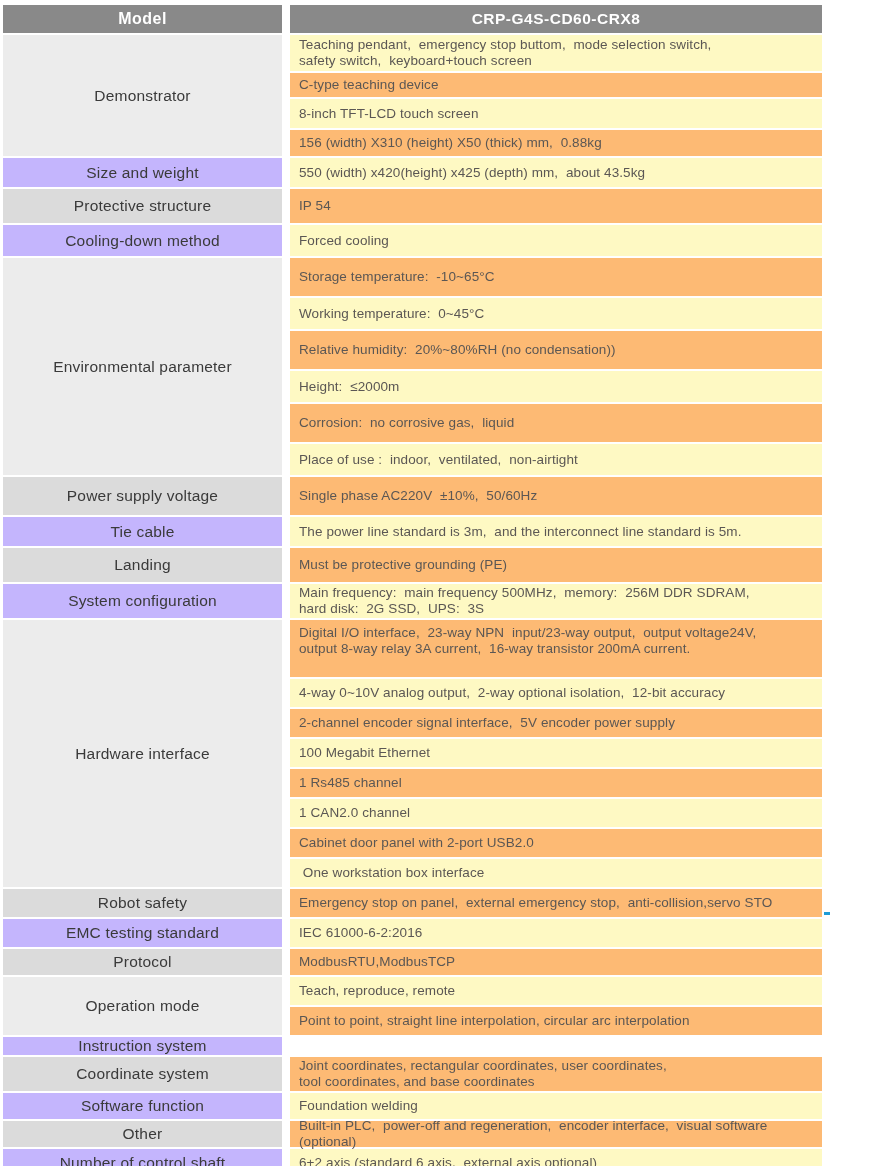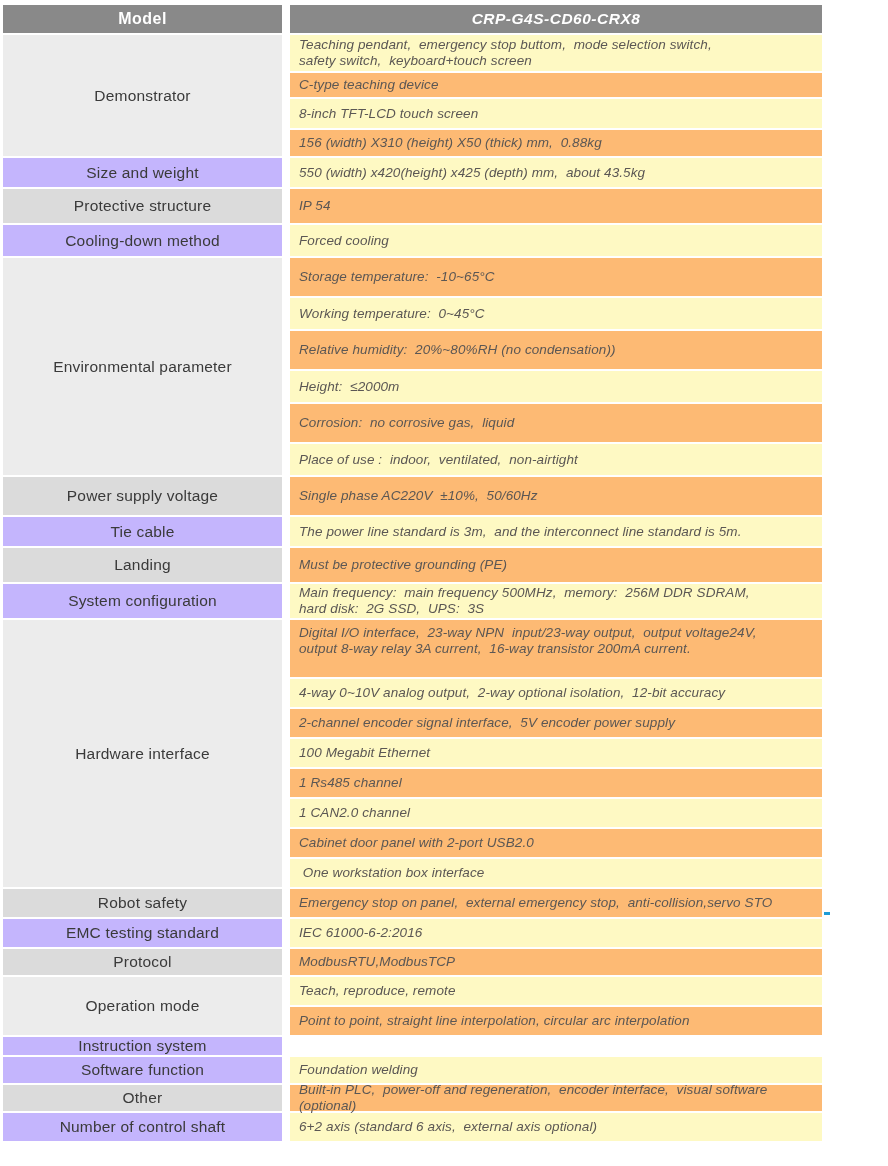--- a/index.html
+++ b/index.html
@@ -3,21 +3,21 @@
 <meta charset="utf-8">
 <style>
   html,body{margin:0;padding:0;background:#ffffff;}
   body{width:888px;height:1166px;position:relative;overflow:hidden;
        font-family:"Liberation Sans","DejaVu Sans",sans-serif;}
   .spec-table{position:absolute;left:3px;top:5px;width:819px;}
   .trow{display:flex;margin-bottom:2px;}
   .lcell{width:279px;flex:none;display:flex;align-items:center;justify-content:center;
          text-align:center;font-size:15.5px;color:#3a3a3a;letter-spacing:.2px;line-height:18px;}
   .gapcol{width:8px;flex:none;background:#ffffff;}
-  .vcol{flex:1;display:flex;flex-direction:column;gap:2px;min-width:0;font-style:italic;}
+  .vcol{flex:1;display:flex;flex-direction:column;gap:2px;min-width:0;}
   .vrow{display:flex;align-items:center;padding-left:9px;font-size:13.5px;color:#5b5754;
         line-height:16px;letter-spacing:.1px;white-space:pre-wrap;}
   .vrow.top{align-items:flex-start;padding-top:5px;}
   
   .hd{background:#898989;color:#ffffff;font-weight:bold;}
   .lcell.hd{font-size:16px;letter-spacing:.5px;}
   .vrow.hd{justify-content:center;padding-left:0;font-size:15.5px;letter-spacing:.5px;}
   .bgg{background:#fdba74;}
   .bgw{background:#fef9c3;}
   .lg{background:#ececec;}   
@@ -170,20 +170,28 @@
       <div class="vrow bgw h28">Teach, reproduce, remote</div>
       <div class="vrow bgg h28">Point to point, straight line interpolation, circular arc interpolation</div>
     </div>
   </div>
 
   <div class="trow">
     <div class="lcell lw">Instruction system</div>
     <div class="gapcol"></div>
   </div>
 
+  <div class="trow">
+    <div class="lcell lgr">Coordinate system</div>
+    <div class="gapcol"></div>
+    <div class="vcol">
+        <div class="vrow bgg h34">Joint coordinates, rectangular coordinates, user coordinates,
+tool coordinates, and base coordinates</div>
+      </div>
+  </div>
 
   <div class="trow">
     <div class="lcell lw">Software function</div>
     <div class="gapcol"></div>
     <div class="vcol">
         <div class="vrow bgw h26">Foundation welding</div>
       </div>
   </div>
 
   <div class="trow">

